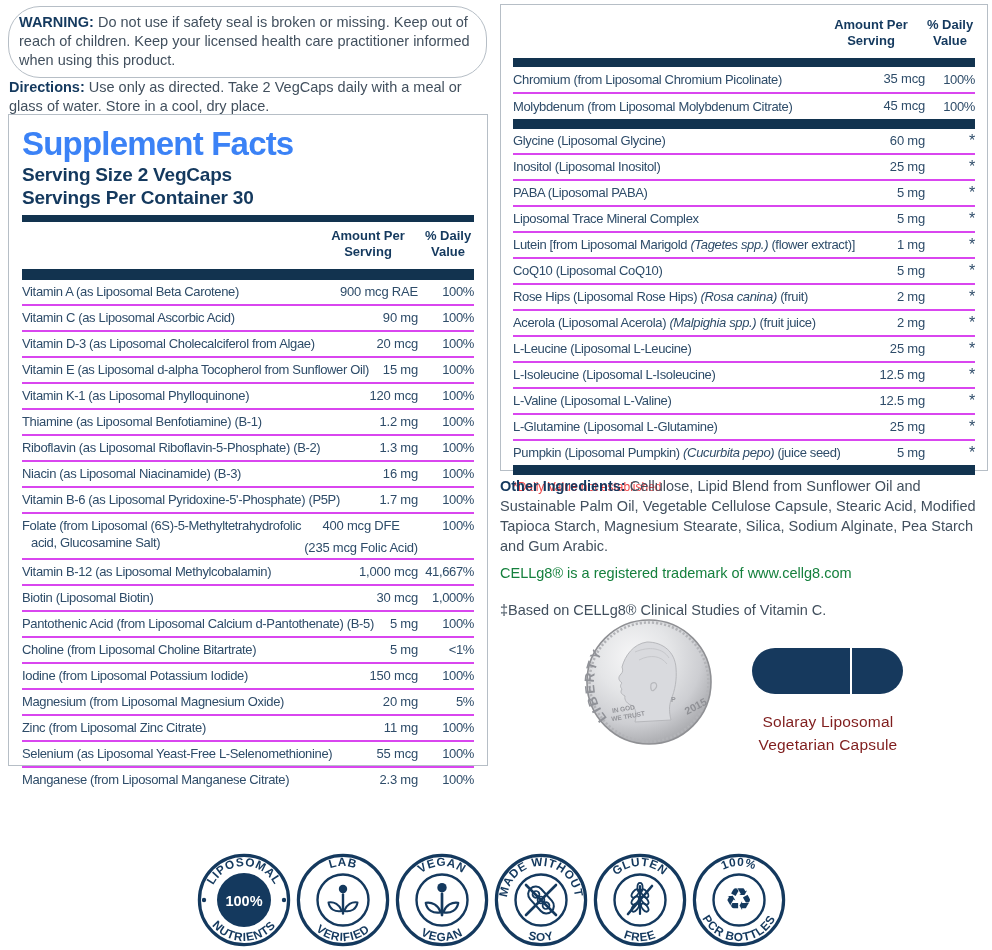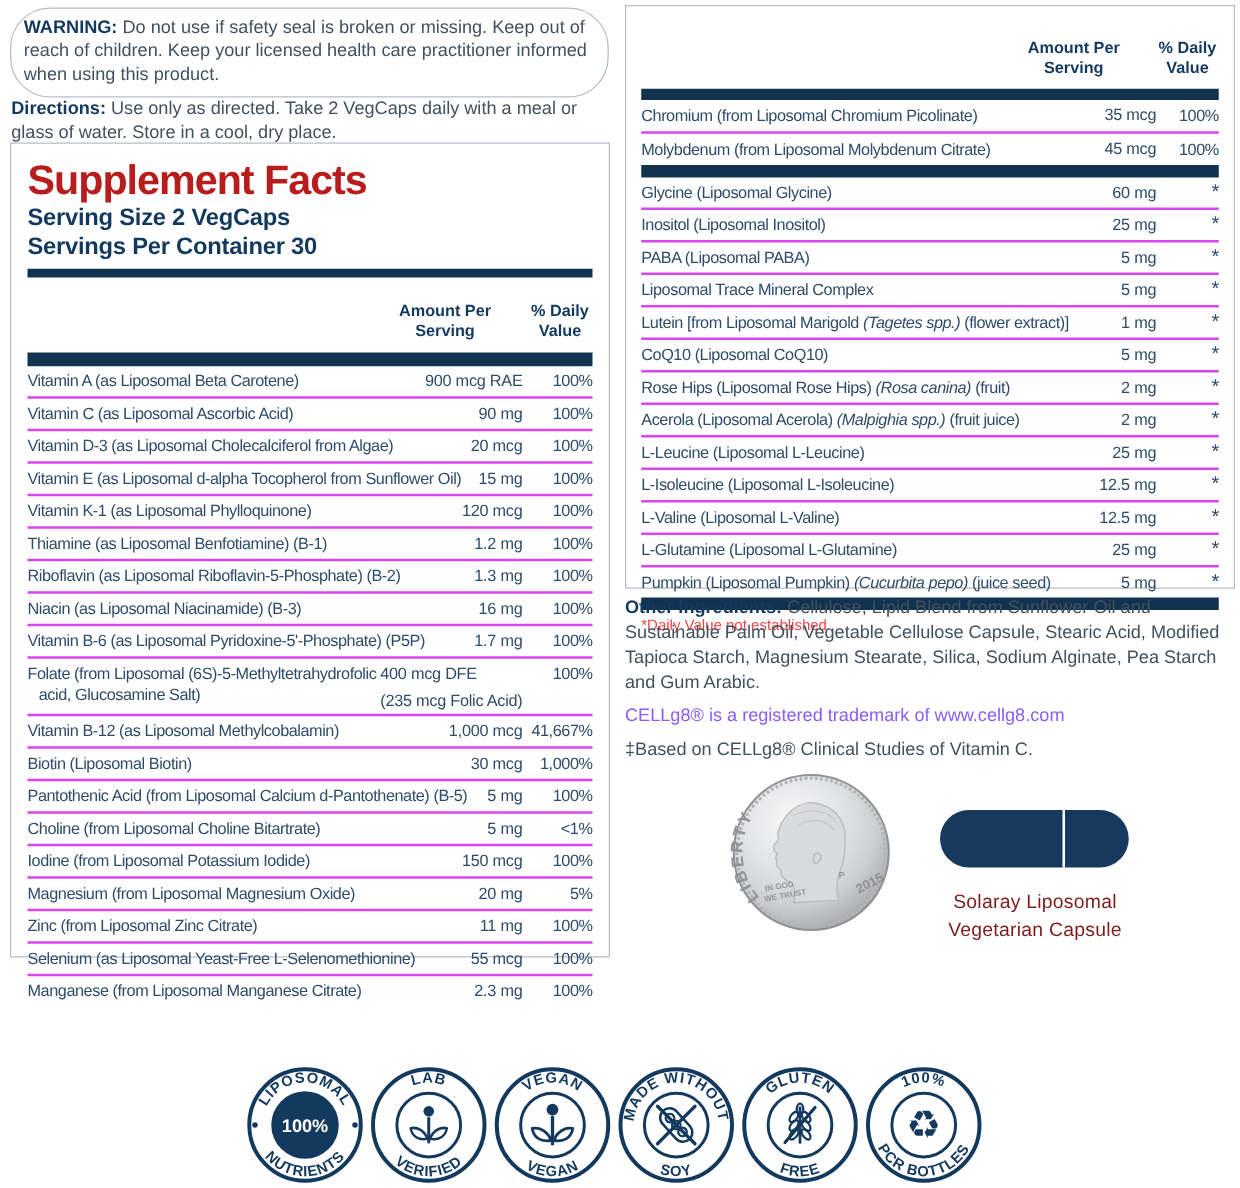--- a/index.html
+++ b/index.html
@@ -11,59 +11,59 @@
 
   
   .warning{position:absolute;left:8px;top:6px;width:479px;padding:6px 10px 7px;border-radius:32px;}
   .directions{position:absolute;left:9px;top:78px;width:478px;}
 
   
   .panel{position:absolute;background:#fff;}
   .panel-left{left:8px;top:114px;width:480px;height:652px;padding:8px 13px 0;}
   .panel-right{left:500px;top:4px;width:488px;height:467px;padding:6px 12px 0;}
 
-  .sf-title{margin-top:2px;font-size:33px;line-height:38px;font-weight:bold;color:#b91c1c;letter-spacing:-0.8px;}
+  .sf-title{margin-top:2px;font-size:33px;line-height:38px;font-weight:bold;color:#3b82f6;letter-spacing:-0.8px;}
   .sf-serving{font-size:19px;line-height:23px;font-weight:bold;color:#14395e;letter-spacing:-0.2px;}
   .bar{background:#12334f;width:100%;}
   .bar7{height:7px;margin-top:6px;}
   .bar9{height:9px;margin-top:3px;}
   .bar10{height:10px;}
   .bar11{height:11px;margin-top:3px;}
 
-  .colhead{display:flex;justify-content:flex-end;gap:20px;margin-top:19px;height:38px;align-items:flex-start;}
+  .colhead{display:flex;justify-content:flex-end;gap:8px;margin-top:6px;height:38px;align-items:flex-start;}
   .colhead .h{font-size:13px;line-height:16px;font-weight:bold;color:#14395e;text-align:center;}
   .h-amt{width:92px;}
   .h-dv{width:52px;}
   .panel-right .h-dv{width:50px;}
 
   
   .trow{position:relative;height:24px;line-height:24px;border-bottom:2px solid #d946ef;
         font-size:13px;letter-spacing:-0.35px;color:#2e4c69;white-space:nowrap;}
   .rows .trow:last-child{border-bottom:none;}
   .trow.two{height:44px;}
   .tname{position:absolute;left:0;top:0;}
   .tname i{font-style:italic;}
   .tname2{padding-left:9px;line-height:19px;margin-top:-4px;}
   .two .tname{line-height:23px;}
-  .tamt{position:absolute;right:56px;top:0;text-align:left;letter-spacing:-0.2px;}
+  .tamt{position:absolute;right:56px;top:0;text-align:center;letter-spacing:-0.2px;}
   .tamt div{line-height:24px;}
   .two .tamt div{line-height:21px;margin-top:1px;}
   .tdv{position:absolute;right:0;top:0;width:52px;text-align:right;}
   .tdv.star{font-size:16px;line-height:18px;top:3px;}
   .panel-right .tamt{right:50px;}
   .panel-right .tdv{width:44px;}
   .rows-a .trow{height:25px;line-height:25px;}
 
   .footnote{font-size:12px;line-height:25px;color:#ef4444;}
 
   
   .oi{position:absolute;left:500px;top:476px;width:490px;}
   .oi p{margin:0;font-size:14.5px;line-height:20px;color:#42505e;}
-  .note1{margin-top:9px;font-size:14.5px;color:#8b5cf6;}
-  .note2{margin-top:11px;font-size:14.5px;color:#42505e;}
+  .note1{margin-top:9px;font-size:14.5px;color:#15803d;}
+  .note2{margin-top:21px;font-size:14.5px;color:#42505e;}
 
   
   .coin{position:absolute;left:583px;top:616px;}
   .capsule{position:absolute;left:752px;top:648px;width:151px;height:46px;border-radius:23px;background:#16395d;}
   .capsule::after{content:"";position:absolute;left:65%;top:0;bottom:0;width:2px;background:#fff;}
   .cap-caption{position:absolute;left:708px;top:710px;width:240px;text-align:center;
                font-size:15.5px;line-height:23px;color:#7f1d1d;letter-spacing:0.2px;}
 
   
   .badges{position:absolute;left:196px;top:852px;display:flex;gap:3px;}

